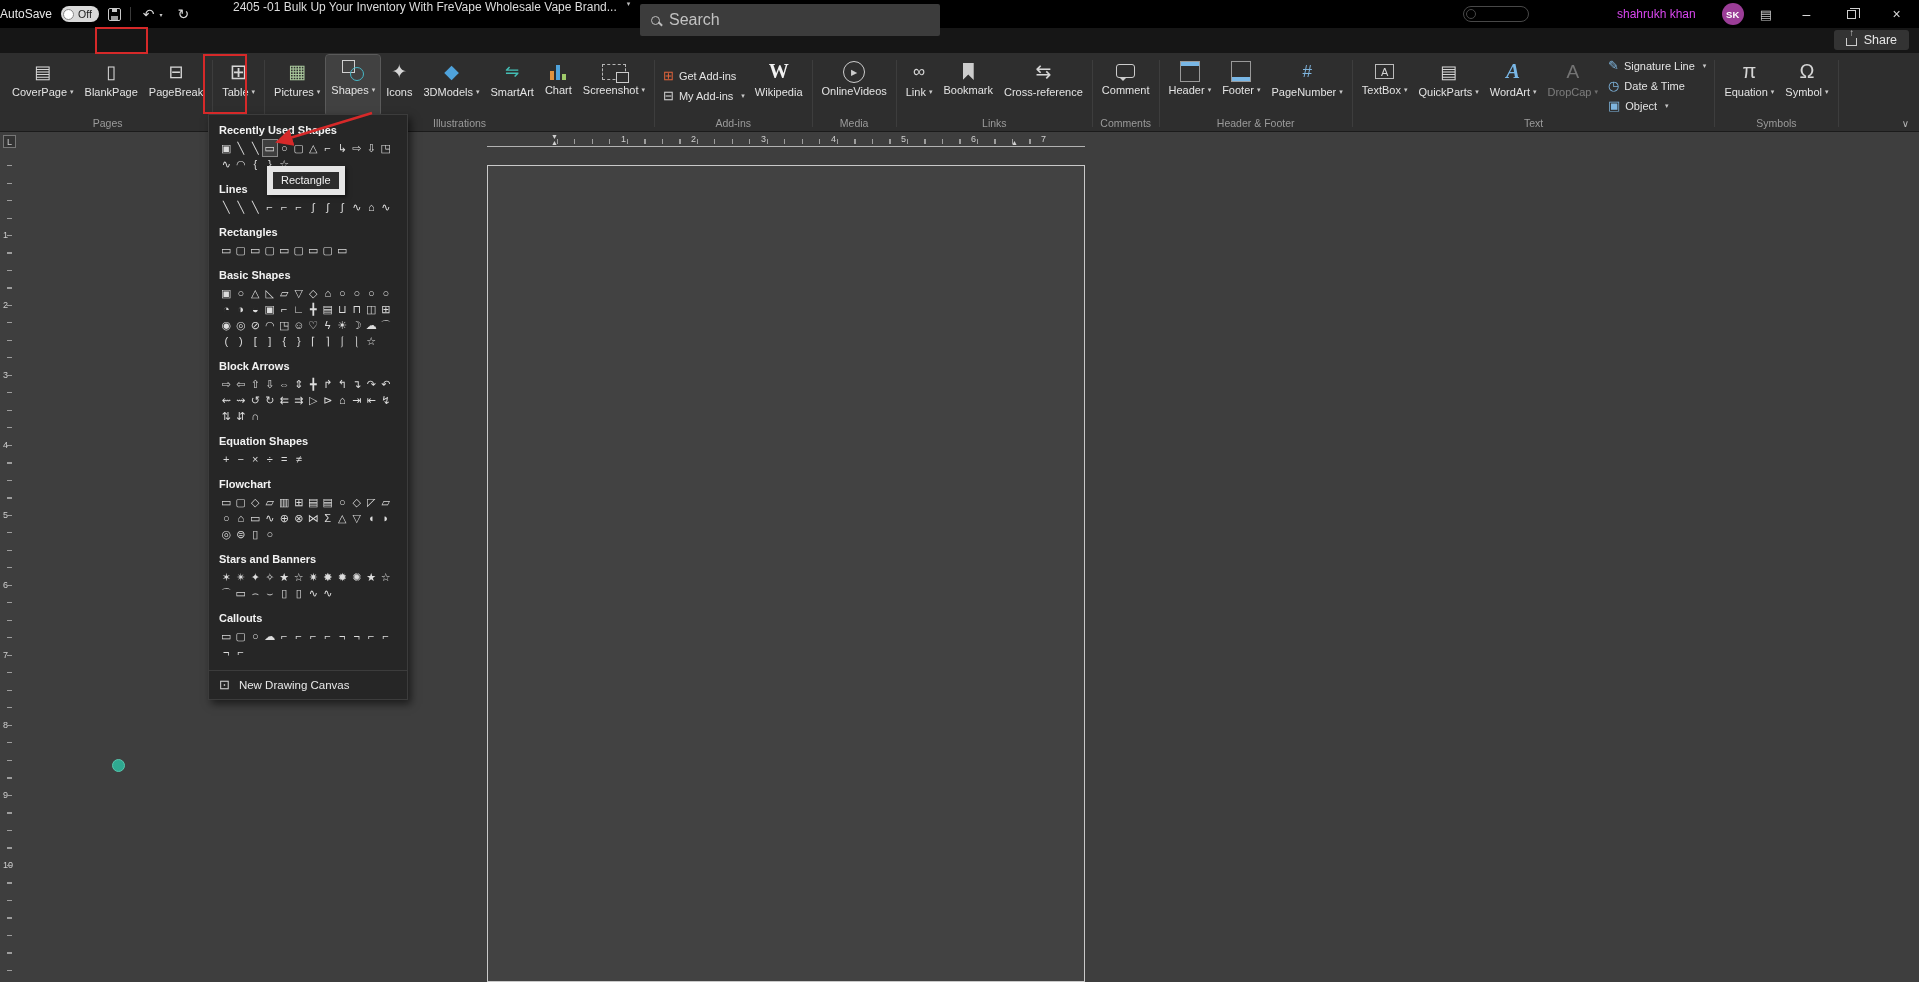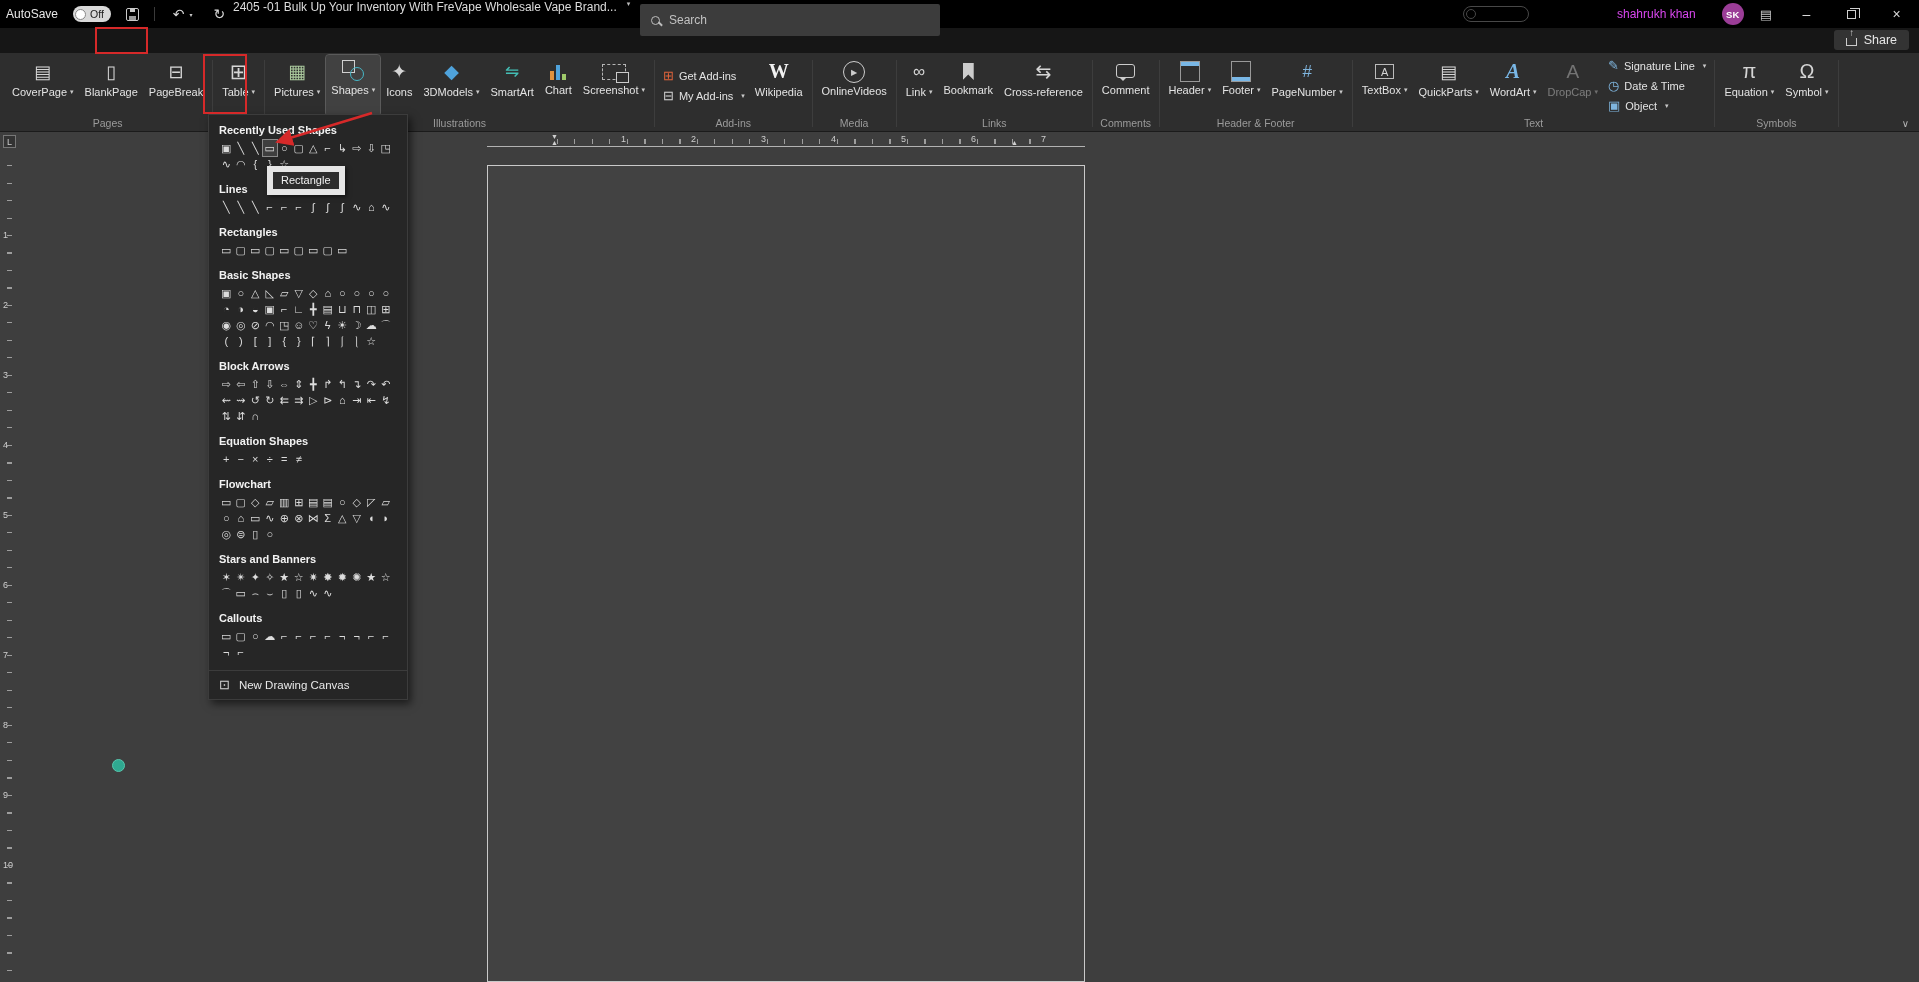--- a/index.html
+++ b/index.html
@@ -1,32 +1,32 @@
 <!DOCTYPE html>
 <html><head>
 <meta charset="utf-8">
 <style>
 *{margin:0;padding:0;box-sizing:border-box}
 html,body{width:1919px;height:982px;overflow:hidden}
 body{position:relative;background:#3e3e3e;font-family:"Liberation Sans",sans-serif;color:#e6e6e6;-webkit-font-smoothing:antialiased}
 
 
 .titlebar{position:absolute;left:0;top:0;right:0;height:28px;background:#000;display:flex;align-items:center;z-index:10}
-.tb-left{display:flex;align-items:center;gap:15px;padding-left:6px;font-size:12px}
+.tb-left{display:flex;align-items:center;gap:9px;padding-left:0;font-size:12px}
 .toggle{display:flex;align-items:center;gap:4px;background:#d9d9d9;border-radius:9px;height:16px;padding:0 7px 0 2px;color:#1a1a1a;font-size:10.5px}
 .knob{width:11px;height:11px;border-radius:50%;background:#fff;border:1px solid #888}
 .ic-save-tb{width:13px;height:13px;border:1.5px solid #c9c9c9;border-radius:2px;position:relative}
 .ic-save-tb::before{content:"";position:absolute;top:0;left:3px;right:3px;height:3px;background:#c9c9c9}
 .ic-save-tb::after{content:"";position:absolute;bottom:0;left:2px;right:2px;height:4px;background:#9a9a9a}
 .tb-div{width:1px;height:14px;background:#3a3a3a}
 .tb-btn{display:flex;align-items:center;gap:2px;color:#d8d8d8;font-size:14px;padding:0 3px}
 .tb-btn .ddc{font-size:6px}
 .doc-title{position:absolute;left:233px;top:0;height:28px;display:flex;align-items:flex-start;gap:7px;font-size:12px;color:#dcdcdc;white-space:nowrap}
 .doc-title .ddc{font-size:7px;color:#bbb}
-.searchbox{position:absolute;left:640px;top:4px;width:300px;height:21px;background:#3c3c3c;border-radius:2px;display:flex;align-items:center;gap:9px;padding:16px 11px;color:#c2c2c2;font-size:12px}
+.searchbox{position:absolute;left:640px;top:4px;width:300px;height:21px;background:#3c3c3c;border-radius:2px;display:flex;align-items:center;gap:9px;padding:16px 11px;color:#c2c2c2;font-size:16px}
 .mag{width:9px;height:9px;border:1.5px solid #bdbdbd;border-radius:50%;position:relative;flex:none}
 .mag::after{content:"";position:absolute;width:5px;height:1.5px;background:#bdbdbd;transform:rotate(45deg);right:-4px;bottom:-1px}
 .tb-right{position:absolute;right:0;top:0;height:28px;display:flex;align-items:center}
 .ghost-pill{width:66px;height:16px;border:1px solid #484848;border-radius:9px;display:flex;align-items:center;padding:0 2px;margin-right:88px}
 .ghost-pill i{width:10px;height:10px;border:1px solid #484848;border-radius:50%}
 .user-name{font-size:12px;color:#d946ef;margin-right:26px}
 .avatar{width:22px;height:22px;border-radius:50%;background:#9b3d97;color:#fff;font-size:9.5px;font-weight:bold;display:flex;align-items:center;justify-content:center;margin-right:4px}
 .ribopt{font-size:13px;color:#c9c9c9;padding:0 12px}
 .winbtn{width:45px;height:28px;display:flex;align-items:center;justify-content:center;color:#d8d8d8;font-size:14px}
 .restore-ico{width:9px;height:9px;border:1px solid #d0d0d0;position:relative;background:#000}

